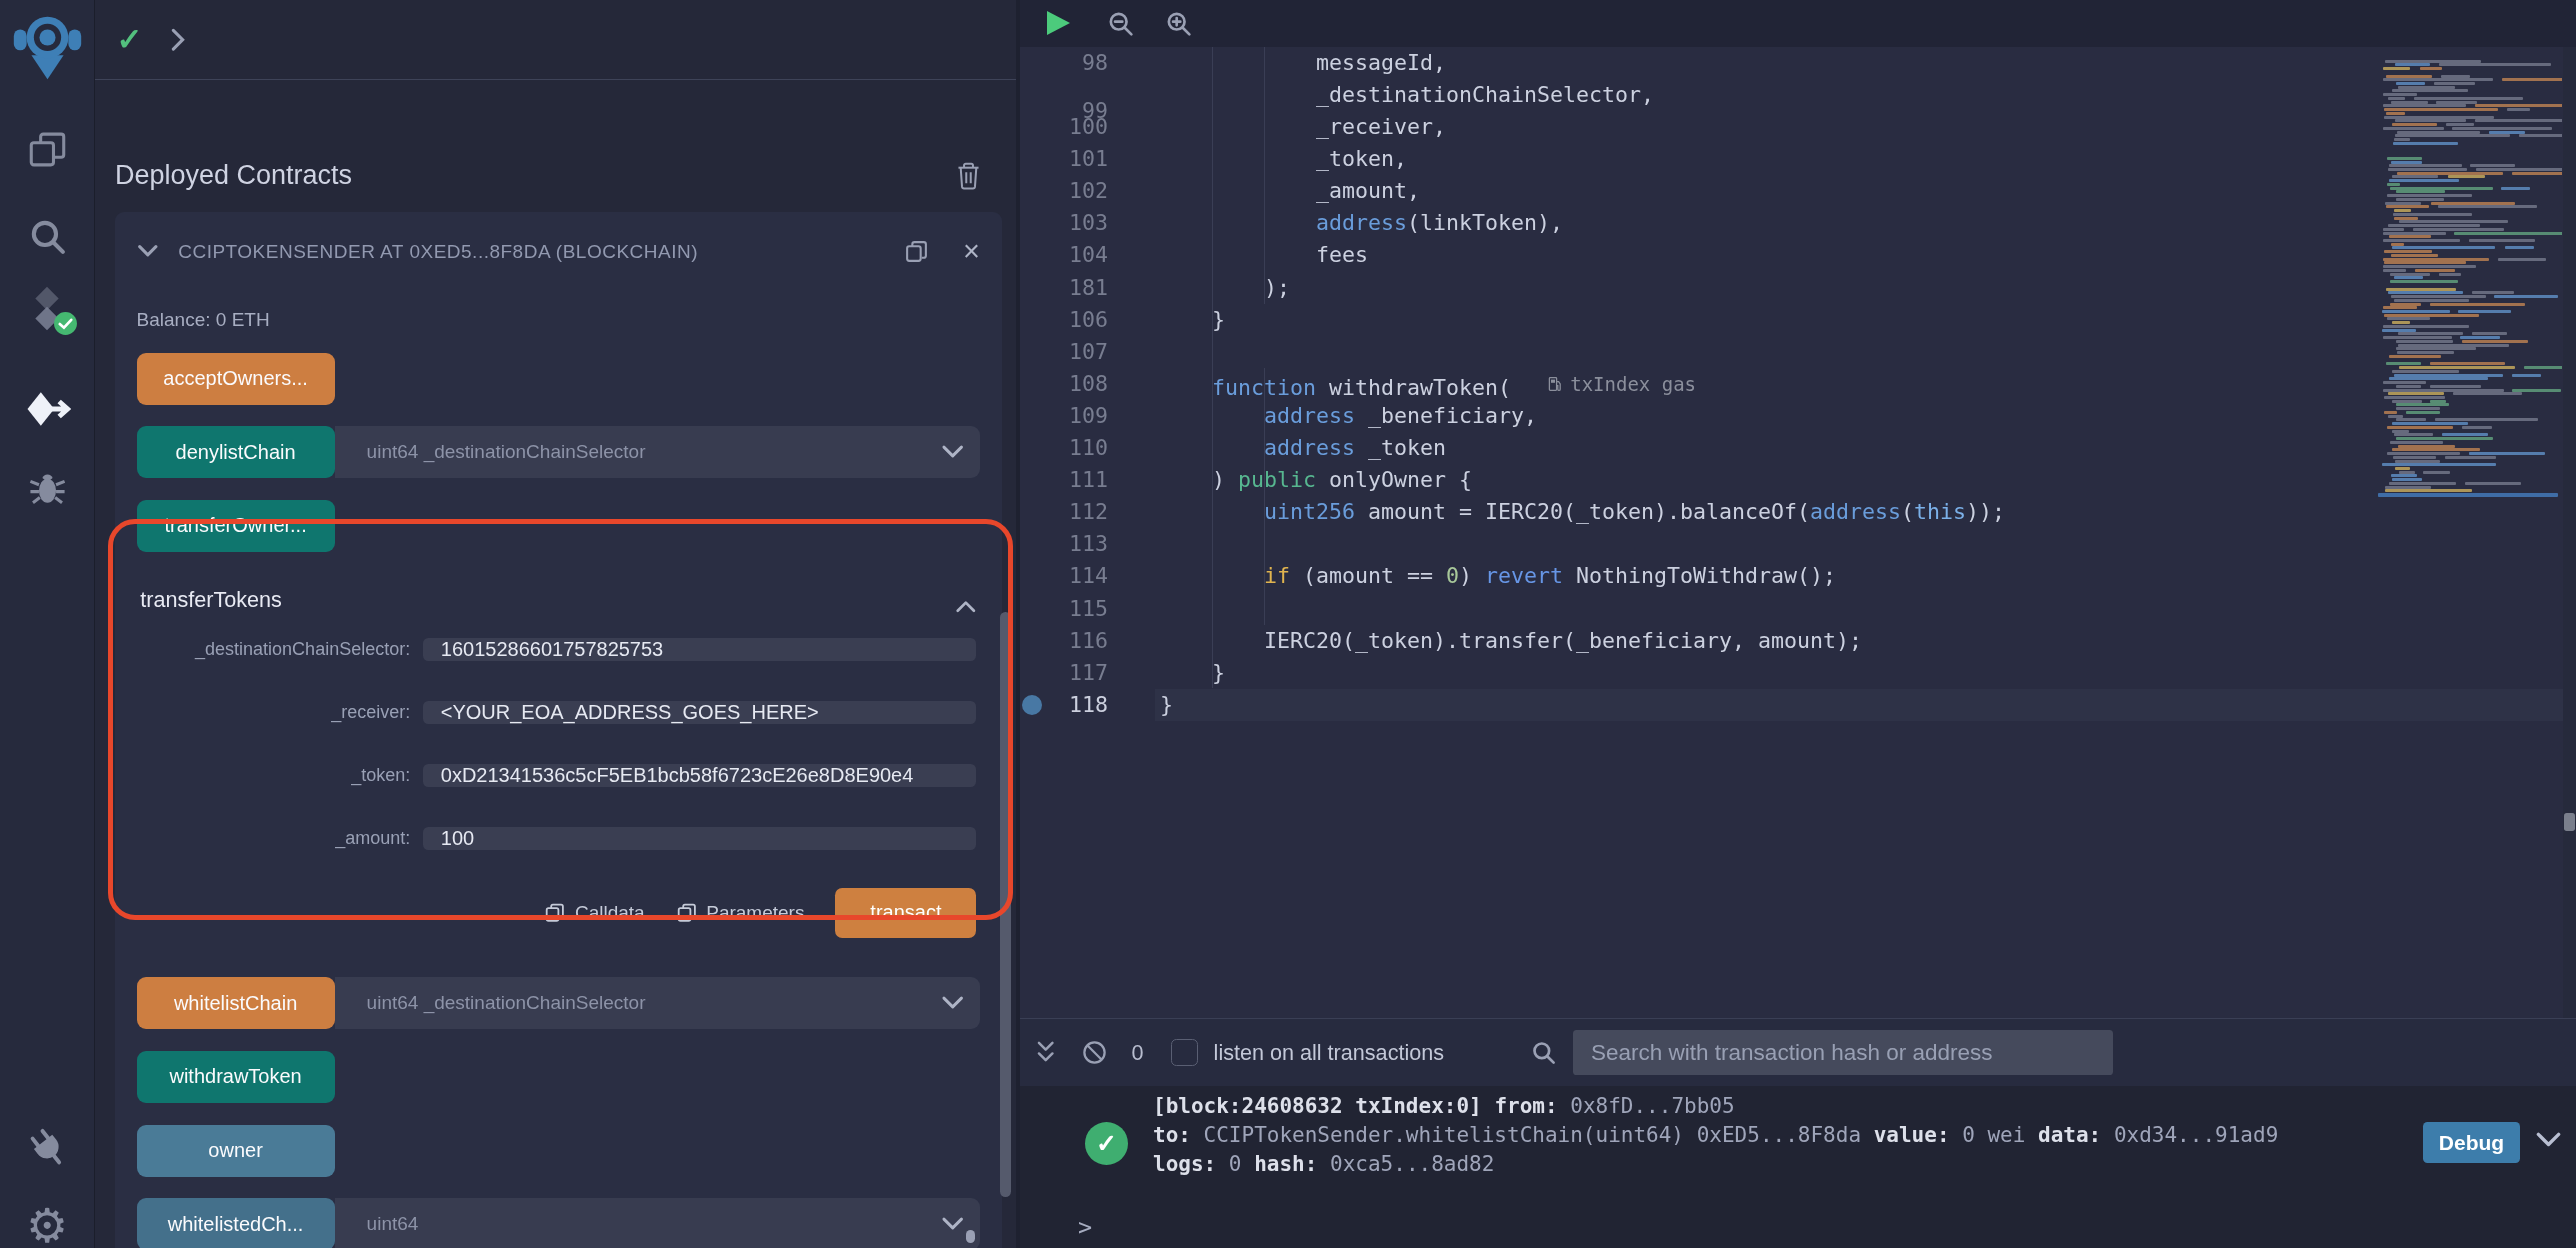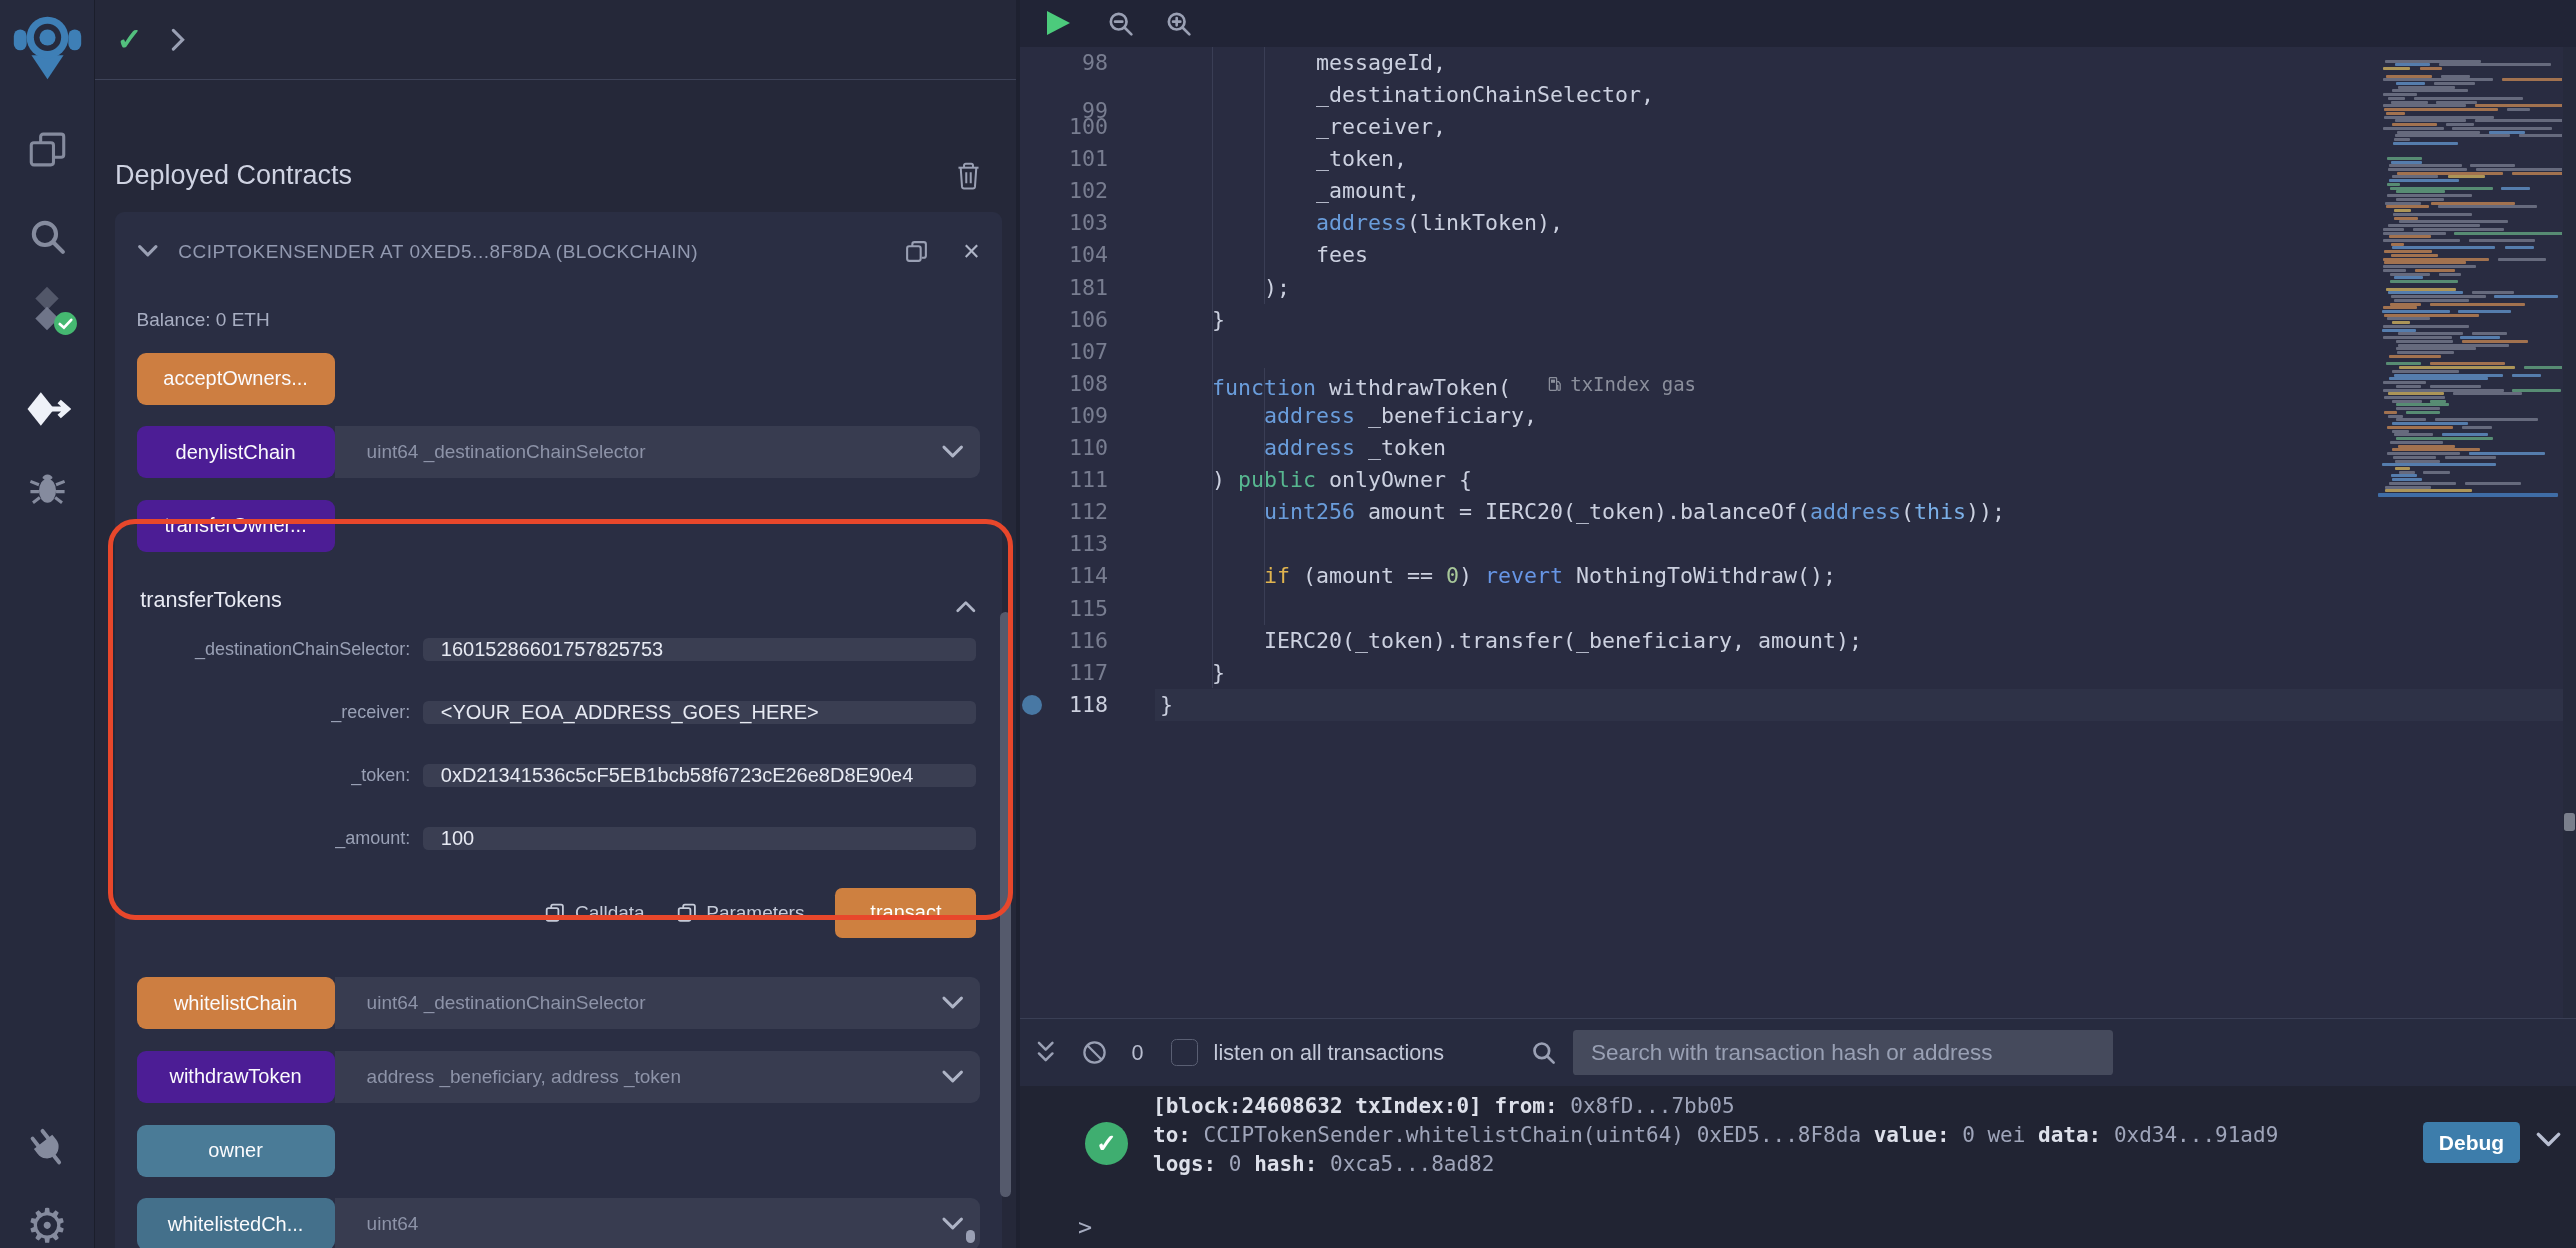--- a/index.html
+++ b/index.html
@@ -16,21 +16,21 @@
   .panel-body{padding:32px 14.4px 0 20px;}
   .section-row{display:flex;align-items:center;height:38px;margin-top:44px;}
   .section-title{font-size:27px;color:#cfd3e2;flex:1;}
   .card{margin-top:18px;background:#2a2e43;border-radius:9px;padding:16px 21.6px 27px 21.6px;position:relative;}
   .inst-row{display:flex;align-items:center;height:47px;color:#9299b0;}
   .inst-title{font-size:19px;letter-spacing:0.5px;flex:1;margin-left:20px;color:#9299b0;}
   .balance{margin-top:34px;font-size:19px;color:#a8aec2;}
   .fn-row{display:flex;margin-top:21.6px;height:52px;position:relative;}
   .btn{width:198px;height:52px;border-radius:9px;color:#fbfbfd;font-size:20px;display:flex;
        align-items:center;justify-content:center;flex:none;cursor:pointer;}
-  .s-bright{background:#cd7e41;} .s-muted{background:#4c1d95;} .s-blue{background:#4a7b97;} .s-blue2{background:#44708b;}
+  .s-bright{background:#cd7e41;} .s-muted{background:#0f766e;} .s-blue{background:#4a7b97;} .s-blue2{background:#44708b;}
   .fn-inputwrap{flex:1;position:relative;display:flex;}
   .fn-input{flex:1;background:#383c50;border:none;outline:none;border-radius:0 9px 9px 0;color:#e6e9f2;
       font-size:19px;padding:0 50px 0 32px;font-family:"Liberation Sans",sans-serif;}
   .fn-input::placeholder{color:#8d93a8;}
   .chev-in{position:absolute;right:16px;top:50%;transform:translateY(-50%);display:flex;}
   
   .exp{margin:12.6px -9px 0 -9px;padding:10.8px 12.6px 18px 12.6px;position:relative;}
   .exp-title-row{display:flex;align-items:flex-end;height:38px;}
   .exp-title{font-size:21.6px;color:#e8eaf3;flex:1;}
   .exp-field{display:flex;margin-top:10.8px;height:52px;align-items:center;}
@@ -268,28 +268,20 @@
               <input class="fn-input" placeholder="uint64 _destinationChainSelector" style="">
               <div class="chev-in">
                 <svg width="23.4" height="14.4" viewBox="0 0 24 14" fill="none" stroke="#aeb4c6" stroke-width="3" stroke-linecap="round" stroke-linejoin="round">
                   <path d="M3 2 L12 11 L21 2"></path>
                 </svg>
               </div>
             </div>
           </div>
           <div class="fn-row">
             <div class="btn s-muted">withdrawToken</div>
-            <div class="fn-inputwrap">
-              <input class="fn-input" placeholder="address _beneficiary, address _token" style="">
-              <div class="chev-in">
-                <svg width="23.4" height="14.4" viewBox="0 0 24 14" fill="none" stroke="#aeb4c6" stroke-width="3" stroke-linecap="round" stroke-linejoin="round">
-                  <path d="M3 2 L12 11 L21 2"></path>
-                </svg>
-              </div>
-            </div>
           </div>
           <div class="fn-row">
             <div class="btn s-blue" style="border-radius: 9px;">owner</div>
           </div>
           <div class="fn-row">
             <div class="btn s-blue2">whitelistedCh...</div>
             <div class="fn-inputwrap">
               <input class="fn-input" placeholder="uint64" style="">
               <div class="chev-in">
                 <svg width="23.4" height="14.4" viewBox="0 0 24 14" fill="none" stroke="#aeb4c6" stroke-width="3" stroke-linecap="round" stroke-linejoin="round">

